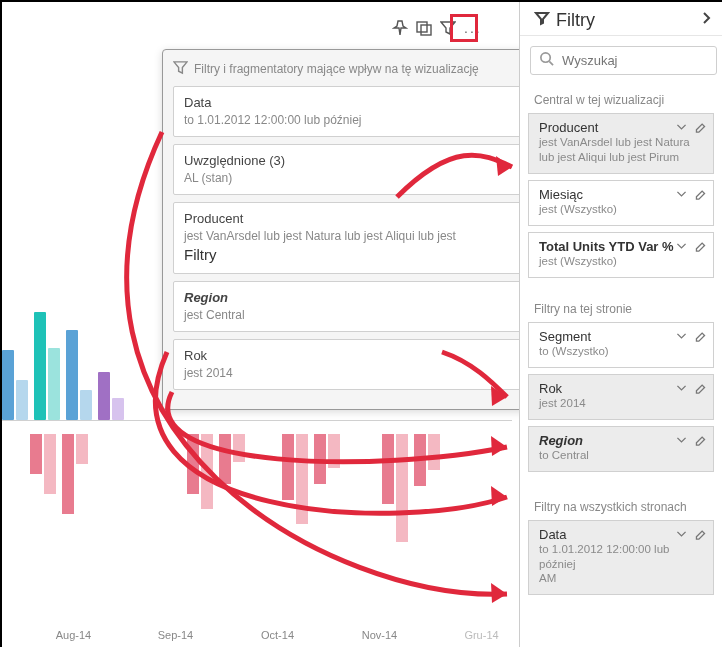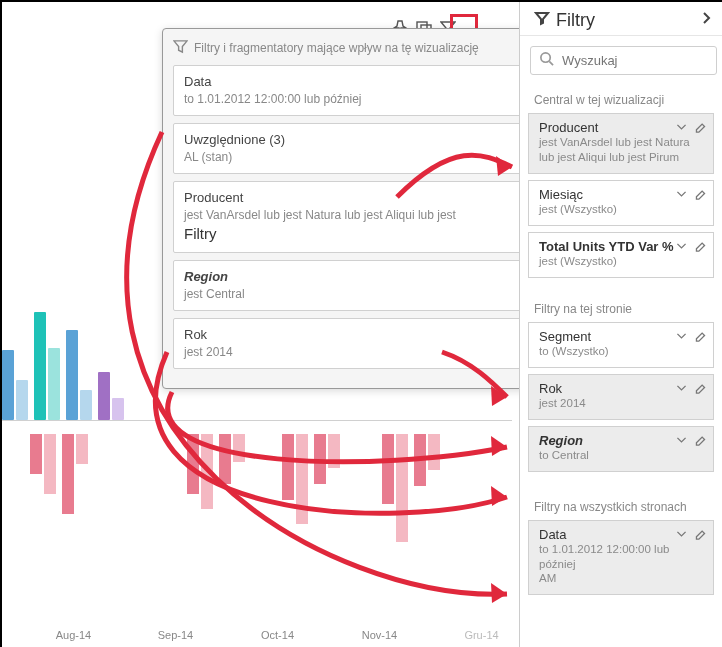--- a/index.html
+++ b/index.html
@@ -59,21 +59,21 @@
   .toolbar svg { width:16px; height:16px; stroke:#555; fill:none; stroke-width:1.4;}
   .filter-highlight {
     position:absolute; top:12px; left:448px; width:28px; height:28px;
     border:3px solid #e0283c; box-sizing:border-box;
   }
   .toolbar .dots { letter-spacing:2px; color:#666; font-size:14px; position:relative; top:-2px;}
 
   
   .tooltip {
     position:absolute;
-    top:26px;
+    top:47px;
     left:160px;
     width:350px;
     background:#f5f5f5;
     border:1px solid #999;
     border-radius:4px;
     padding:10px 10px 12px 10px;
     box-shadow:0 2px 8px rgba(0,0,0,0.15);
   }
   .tooltip-header {
     display:flex; align-items:center; gap:6px;

